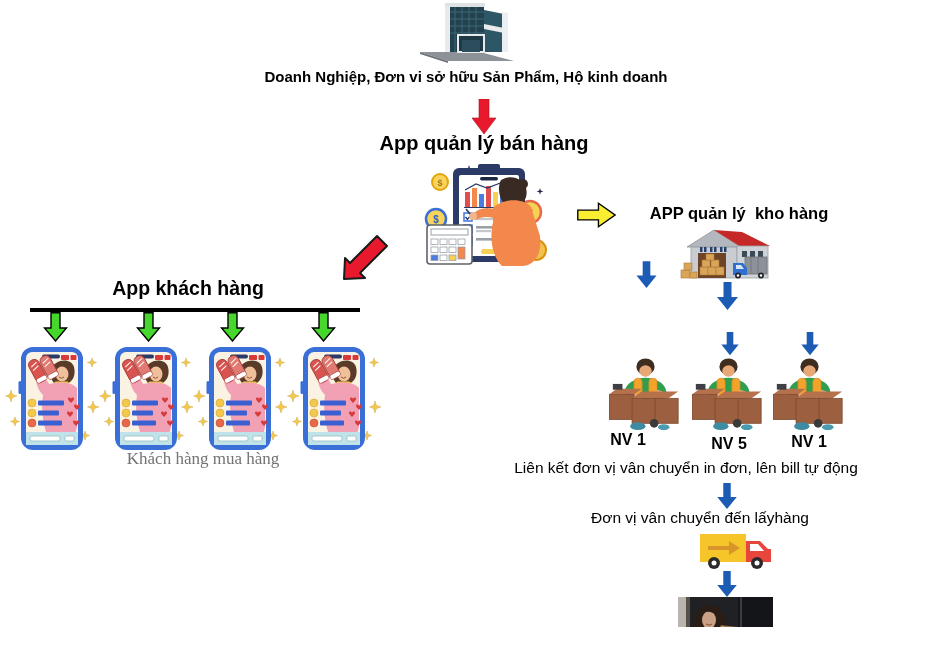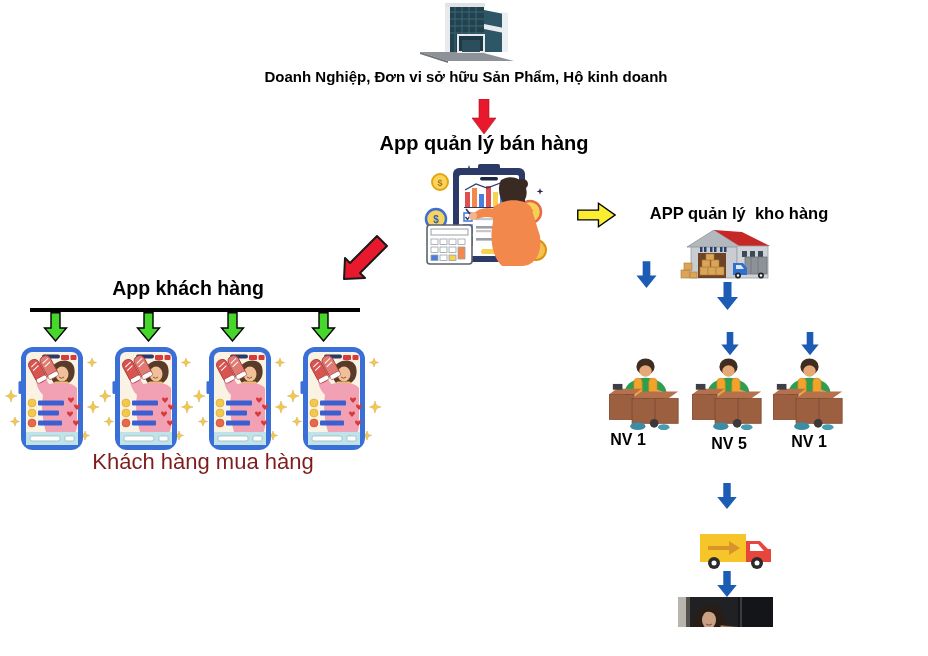--- a/index.html
+++ b/index.html
@@ -5,21 +5,21 @@
   html,body{margin:0;padding:0;background:#fff;}
   #stage{position:relative;width:928px;height:627px;background:#fff;overflow:hidden;
          font-family:"Liberation Sans",sans-serif;color:#000;}
   .abs{position:absolute;}
   .ctext{position:absolute;transform:translateX(-50%);white-space:nowrap;text-align:center;line-height:1.15;}
   .b15{font-weight:bold;font-size:15px;}
   .b20{font-weight:bold;font-size:20px;}
   .b16{font-weight:bold;font-size:16.5px;}
   .bnv{font-weight:bold;font-size:16px;}
   .r15{font-weight:normal;font-size:15.5px;}
-  .serif22{font-family:Liberation Sans, sans-serif;font-size:22px;color:#7f1d1d;}
+  .serif22{font-family:Liberation Serif, serif;font-size:17px;color:#737373;}
   .pre{white-space:pre;}
   svg{display:block;}
 </style>
 </head>
 <body>
 
 <div id="stage">
 
   <svg width="0" height="0" style="position:absolute" aria-hidden="true">
     <defs>
@@ -353,27 +353,29 @@
   <div class="abs" style="left:773px;top:357px">
     <svg width="73" height="75">
         <use href="#sym-worker"></use>
       </svg>
   </div>
 
   <div class="ctext bnv" style="left:628px;top:431px">NV 1</div>
   <div class="ctext bnv" style="left:729px;top:435px">NV 5</div>
   <div class="ctext bnv" style="left:809px;top:433px">NV 1</div>
 
+  <div class="ctext r15" style="left:686px;top:459px">Liên kết đơn vị vân chuyển in đơn, lên bill tự động</div>
 
   <div class="abs" style="left:716px;top:483px">
     <svg width="22" height="27">
         <use href="#sym-arrow-down-blue"></use>
       </svg>
   </div>
 
+  <div class="ctext r15" style="left:700px;top:509px">Đơn vị vân chuyển đến lấyhàng</div>
 
   <div class="abs" style="left:698px;top:532px">
     <svg width="77" height="39">
         <use href="#sym-truck"></use>
       </svg>
   </div>
 
   <div class="abs" style="left:716px;top:571px">
     <svg width="22" height="27">
         <use href="#sym-arrow-down-blue"></use>

